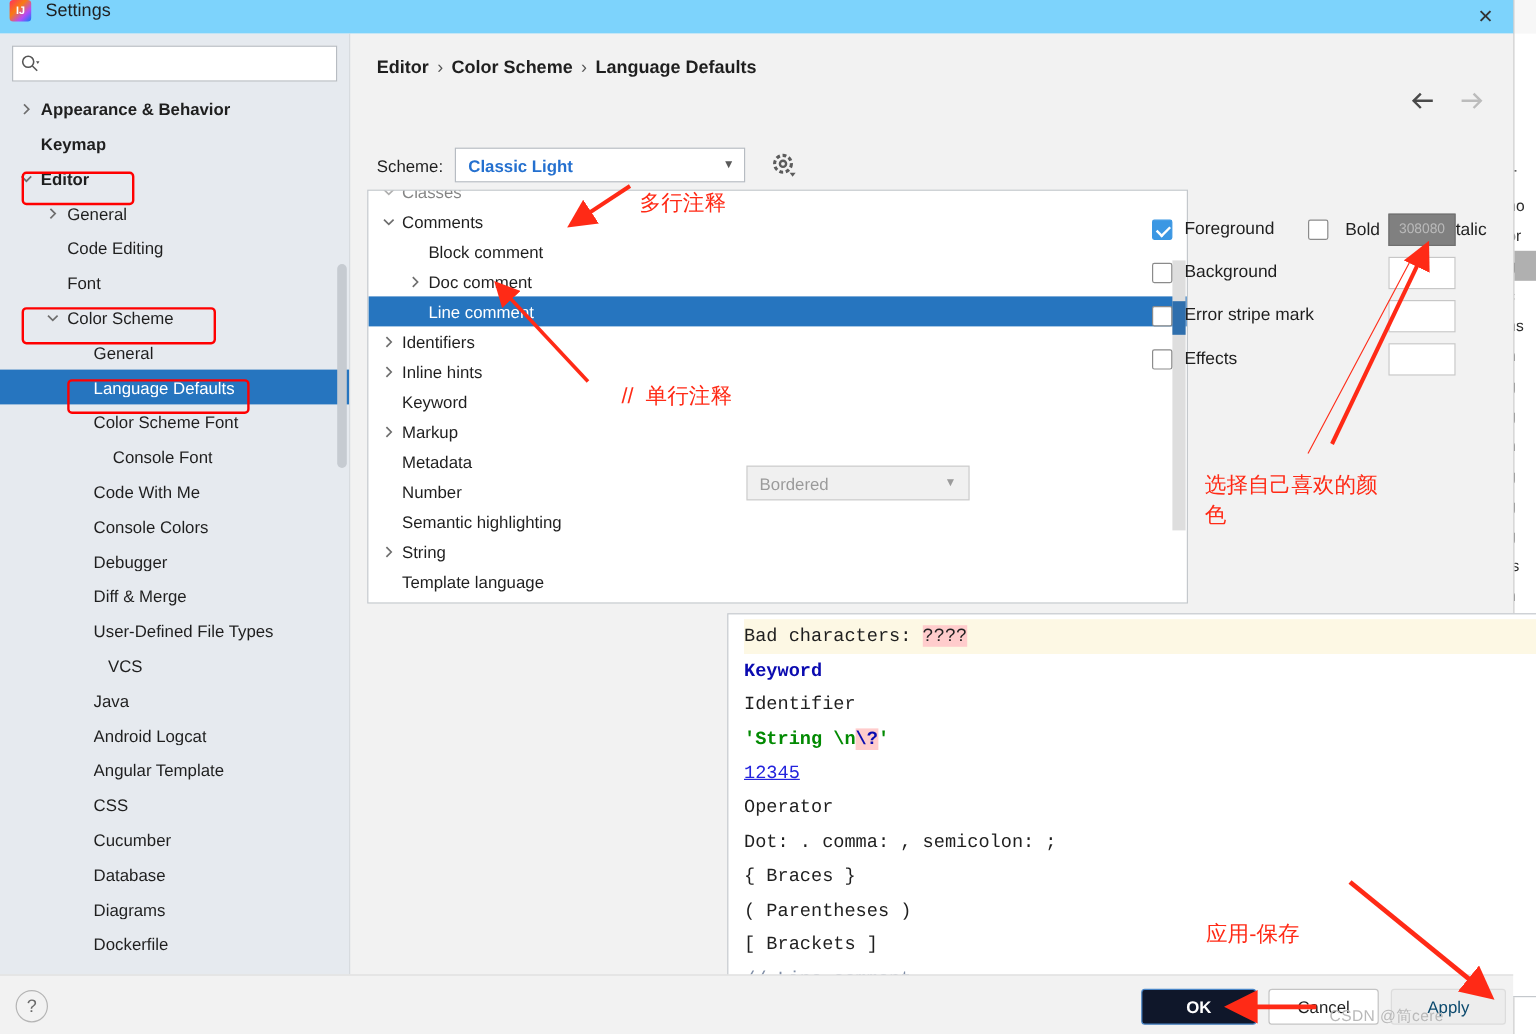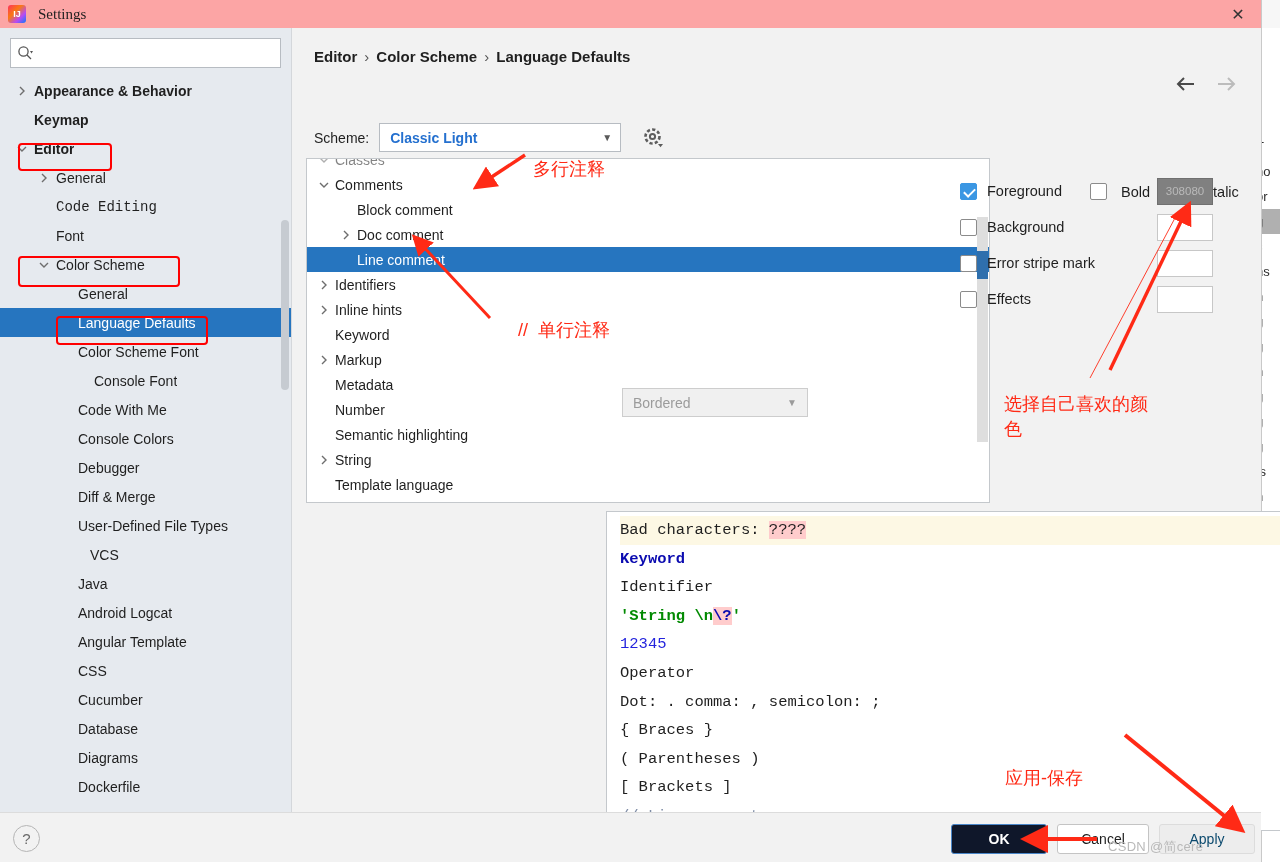--- a/index.html
+++ b/index.html
@@ -30,22 +30,22 @@
 
   
   #dialog {
     position:absolute; left:0; top:0; width:1262px; height:862px;
     background:#f2f2f2;
     border-right:1px solid #c9c9c9;
   }
 
   
   #titlebar {
-    height:28px; background:#fca5a5; position:relative;
-    display:flex; align-items:center;font-family:Liberation Serif, serif;
+    height:28px; background:#7dd3fc; position:relative;
+    display:flex; align-items:flex-start;
   }
   #app-icon {
     width:18px; height:18px; margin-left:8px; border-radius:3px;
     background:linear-gradient(135deg,#fe315d 0%,#f97a12 38%,#b74af7 70%,#087cfa 100%);
     position:relative; flex:none;
   }
   #app-icon::after {
     content:"IJ"; position:absolute; inset:0; color:#fff; font-size:9px;
     font-weight:bold; display:flex; align-items:center; justify-content:center;
     font-family:"Liberation Sans", sans-serif;
@@ -186,21 +186,21 @@
     position:absolute; left:314px; top:483px; width:938px; height:320px;
     background:#ffffff; border:1px solid #c4c8cc; overflow:hidden;
   }
   #preview-code {
     font-family:"Liberation Mono", monospace; font-size:15.5px;
     line-height:28.6px; padding:4px 0 0 13px; white-space:pre;
   }
   #preview-firstline { background:#fdf8e4; }
   .hl-bad { background:#ffcccc; }
   .kw { color:#0b0bb0; font-weight:bold; }
-  .num { color:#2323dd; }
+  .num { color:#2323dd;text-decoration:underline; }
   .str { color:#028a02; font-weight:bold; }
   .esc { color:#0b0bb0; font-weight:bold; }
   .cmt { color:#7f8da6; }
 
   
   #footer { position:absolute; left:0; right:0; bottom:0; height:50px; background:#f2f2f2;
             border-top:1px solid #dcdcdc; }
   #help-btn {
     position:absolute; left:13px; top:12px; width:27px; height:27px; border-radius:50%;
     border:1px solid #b5b5b5; color:#6a6a6a; display:flex; align-items:center;
@@ -301,21 +301,21 @@
           <div class="tree-row">
             <span class="arrow" style="margin-left: 36px;">
               <svg width="10" height="10" viewBox="0 0 10 10">
                 <path d="M3 1 L7 5 L3 9" fill="none" stroke="currentColor" stroke-width="1.4"></path>
               </svg>
             </span>
             <span class="tree-label" style="margin-left: 4px;">General</span>
           </div>
           <div class="tree-row">
             <span class="arrow" style="margin-left: 36px;"></span>
-            <span class="tree-label" style="margin-left: 4px; font-family: Liberation Mono, monospace;">Code Editing</span>
+            <span class="tree-label" style="margin-left: 4px;">Code Editing</span>
           </div>
           <div class="tree-row">
             <span class="arrow" style="margin-left: 36px;"></span>
             <span class="tree-label" style="margin-left: 4px;">Font</span>
           </div>
           <div class="tree-row">
             <span class="arrow" style="margin-left: 36px;">
               <svg width="10" height="10" viewBox="0 0 10 10">
                 <path d="M1 3 L5 7 L9 3" fill="none" stroke="currentColor" stroke-width="1.4"></path>
               </svg>

